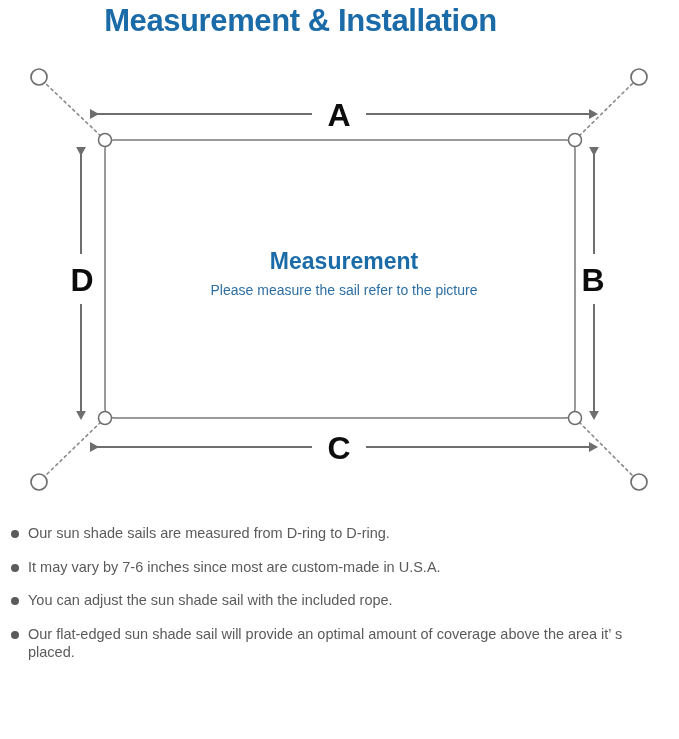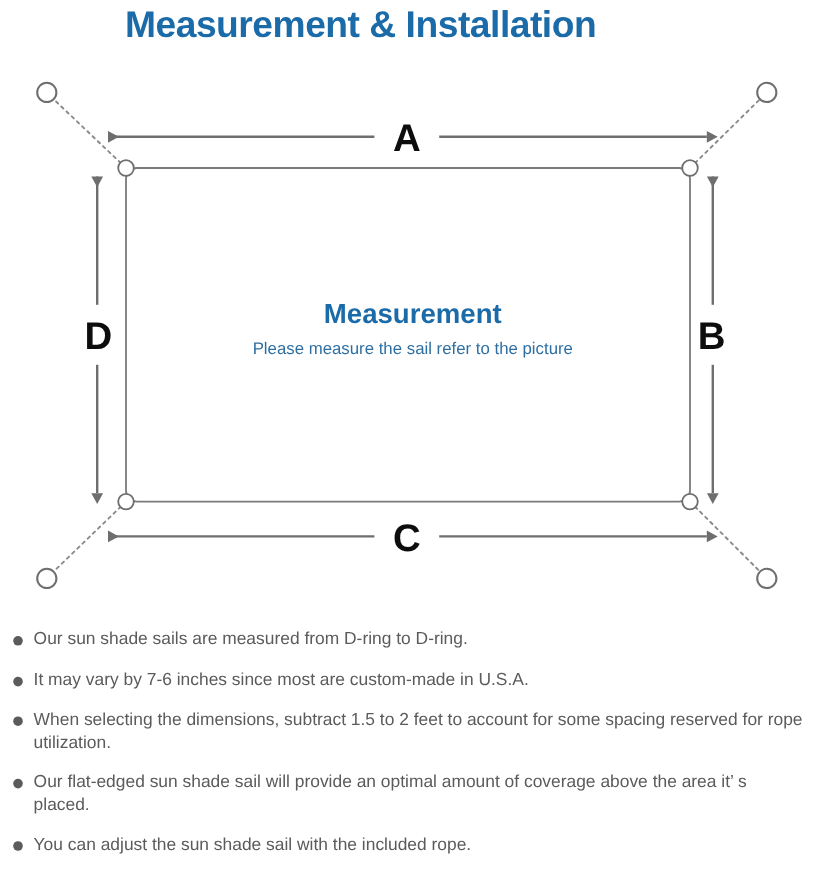--- a/index.html
+++ b/index.html
@@ -173,23 +173,19 @@
   <div class="note-row">
     <span class="note-bullet"></span>
     <span class="note-text">Our sun shade sails are measured from D-ring to D-ring.</span>
   </div>
   <div class="note-row">
     <span class="note-bullet"></span>
     <span class="note-text">It may vary by 7-6 inches since most are custom-made in U.S.A.</span>
   </div>
   <div class="note-row">
     <span class="note-bullet"></span>
-    <span class="note-text">When selecting the dimensions, subtract 1.5 to 2 feet to account for some spacing reserved for rope utilization.</span>
+    <span class="note-text">You can adjust the sun shade sail with the included rope.</span>
   </div>
   <div class="note-row">
     <span class="note-bullet"></span>
     <span class="note-text">Our flat-edged sun shade sail will provide an optimal amount of coverage above the area it’ s placed.</span>
   </div>
-  <div class="note-row">
-    <span class="note-bullet"></span>
-    <span class="note-text">You can adjust the sun shade sail with the included rope.</span>
-  </div>
 </div>
 
 </body></html>

